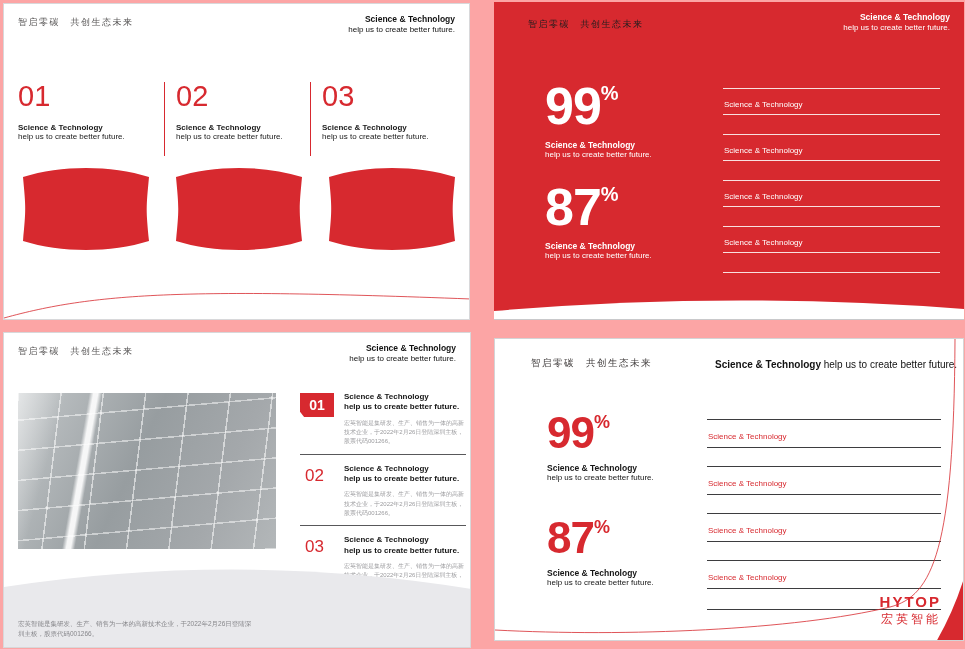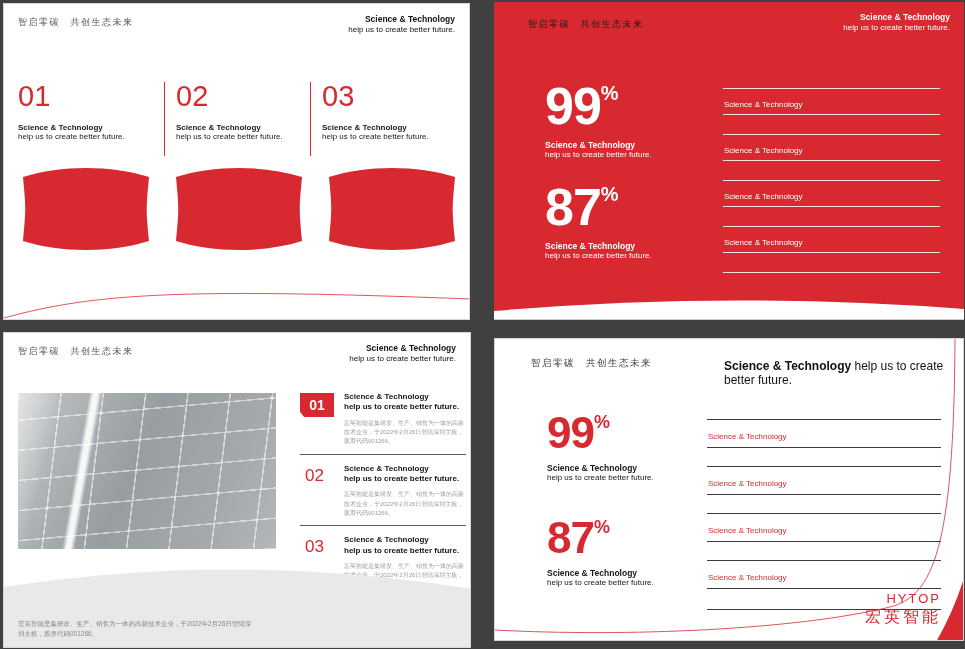--- a/index.html
+++ b/index.html
@@ -1,16 +1,16 @@
 <!DOCTYPE html>
 <html><head>
 <meta charset="utf-8">
 <style>
   html,body{margin:0;padding:0;background:#ebebed;font-family:"Liberation Sans",sans-serif;}
-  .canvas{position:relative;width:965px;height:649px;background:#404040;overflow:hidden;}
+  .canvas{position:relative;width:965px;height:649px;background:#fca5a5;overflow:hidden;}
   .slide{position:absolute;background:#fff;border:1px solid #d8d8da;box-sizing:border-box;overflow:hidden;}
   #slide-tl{left:3px;top:3px;width:467px;height:317px;}
   #slide-tr{left:494px;top:2px;width:470px;height:318px;background:#d7292f;border:none;border-bottom:1px solid #c9c9cb;}
   #slide-bl{left:3px;top:332px;width:468px;height:316px;}
   #slide-br{left:494px;top:338px;width:470px;height:303px;border:1px solid #d4d4d6;}
 
   
   .hdr-cn{position:absolute;left:14px;top:12px;font-size:9px;letter-spacing:1.5px;color:#595757;white-space:pre;}
   .hdr-en{position:absolute;right:14px;top:10px;text-align:right;line-height:1.35;color:#121212;}
   .hdr-en .t{display:block;font-weight:bold;font-size:8.5px;}
@@ -57,36 +57,36 @@
     clip-path:polygon(0 0,100% 0,100% 100%,12% 100%,0 78%);}
   .bl-num{position:absolute;left:5px;top:11px;font-size:17px;font-weight:500;color:#d7292f;}
   .bl-text{margin-left:44px;}
   .bl-title,.bl-sub{font-size:8px;font-weight:bold;color:#161616;line-height:1.3;}
   .bl-body{margin-top:6px;font-size:6px;color:#9b9b9e;line-height:1.55;}
   .bl-arc{position:absolute;left:0;bottom:0;display:block;}
   .bl-footer{position:absolute;left:14px;top:286px;width:238px;font-size:6.5px;color:#87878b;line-height:1.6;z-index:2;}
 
   
   .br-hdr-cn{position:absolute;left:36px;top:18px;font-size:9.5px;letter-spacing:1.5px;color:#3f3b3b;white-space:pre;}
-  .br-hdr-en{position:absolute;left:229px;top:20px;font-size:12px;color:#121212;}
+  .br-hdr-en{position:absolute;left:220px;top:20px;font-size:10px;color:#121212;}
   .br-hdr-en .t{font-weight:bold;}
   #slide-br .stats{left:52px;top:72px;color:#d7292f;}
   #slide-br .stat-num{font-size:44px;}
   #slide-br .stat-pct{font-size:18px;vertical-align:20px;}
   #slide-br .stat-title{color:#161616;}
   #slide-br .stat-sub{color:#161616;}
   #slide-br .stat + .stat{margin-top:34px;}
   .br-list{position:absolute;left:212px;top:80px;width:234px;}
   .br-item{border-top:1px solid #3d3d3f;border-bottom:1px solid #3d3d3f;padding:5px 1px 4px;margin-bottom:18px;}
   .br-item .lbl{font-size:8px;color:#d7292f;}
   .br-endline{border-top:1px solid #3d3d3f;margin-top:20px;}
   .br-swoosh{position:absolute;left:0;top:0;display:block;pointer-events:none;}
   .br-logo{position:absolute;right:22px;bottom:12px;text-align:right;z-index:2;}
-  .logo-en{font-size:13px;font-weight:400;color:#d7292f;letter-spacing:2px;}
-  .logo-cn{font-size:16px;color:#d7292f;letter-spacing:3px;margin-top:1px;}
+  .logo-en{font-size:15px;font-weight:700;color:#d7292f;letter-spacing:2px;}
+  .logo-cn{font-size:12px;color:#d7292f;letter-spacing:3px;margin-top:1px;}
 </style>
 </head>
 <body>
 
 <div class="canvas">
 
   <div class="slide" id="slide-tl">
     <div class="hdr-cn">智启零碳　共创生态未来</div>
     <div class="hdr-en">
       <span class="t">Science &amp; Technology</span>

